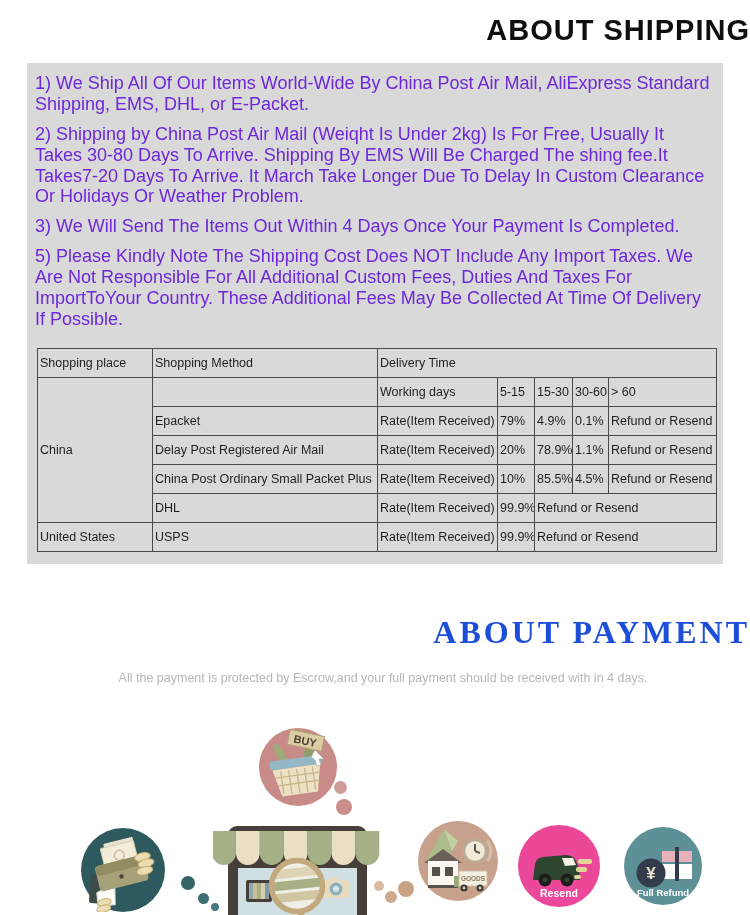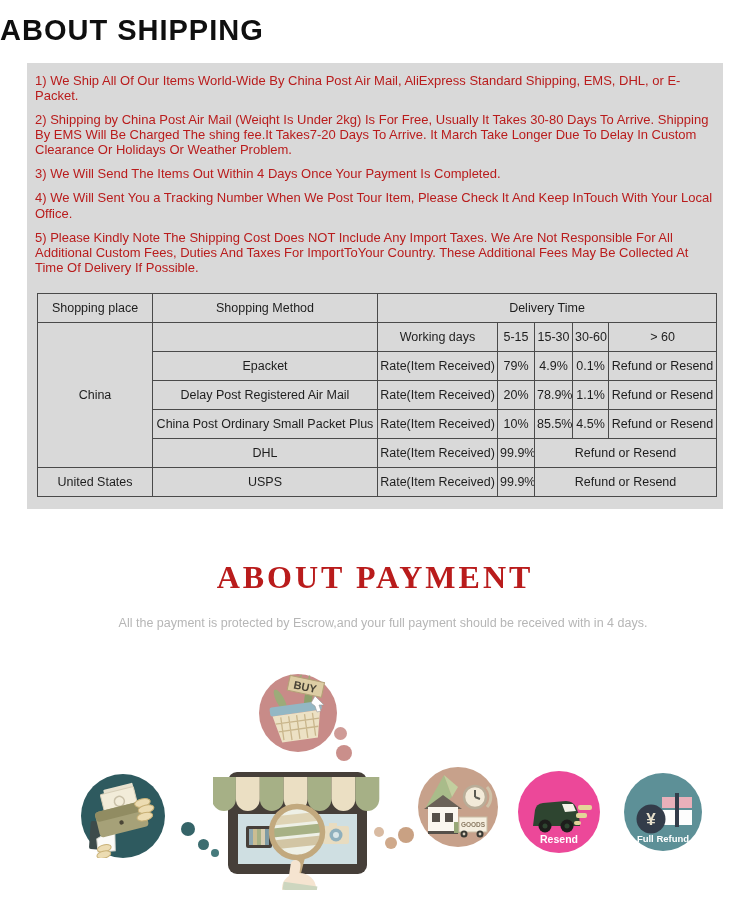--- a/index.html
+++ b/index.html
@@ -1,30 +1,30 @@
 <!DOCTYPE html>
 <html><head>
 <meta charset="utf-8">
 <style>
   * { box-sizing: border-box; }
   body { margin:0; background:#fff; font-family:"Liberation Sans", sans-serif; }
   .page { width:750px; height:915px; margin:0 auto; overflow:hidden; position:relative; background:#fff; }
 
-  .shipping-title { text-align:left; font-size:29px; font-weight:700; letter-spacing:1px;
+  .shipping-title { text-align:right; font-size:29px; font-weight:700; letter-spacing:1px;
     color:#0f0f0f; margin:14px 0 16px; font-family:"Liberation Sans", sans-serif; }
 
   .notes-box { margin:0 27px; background:#d9d9d9; padding:10px 8px 12px 8px; }
-  .notes-box p { font-size:13px; color:#b91c1c; line-height:1.16; margin:0 0 9px 0; }
+  .notes-box p { font-size:18px; color:#6d28d9; line-height:1.16; margin:0 0 9px 0; }
 
   .ship-table { border-collapse:collapse; table-layout:fixed; width:679px; margin:18px 2px 0 2px; }
-  .ship-table td { border:1px solid #4a4a4a; text-align:center; vertical-align:middle;
+  .ship-table td { border:1px solid #4a4a4a; vertical-align:middle;
     font-size:12.5px; color:#1e1e1e; padding:7px 2px; white-space:nowrap; overflow:hidden; }
 
-  .payment-title { text-align:center; font-family:"Liberation Serif", serif; font-weight:700;
-    font-size:32px; letter-spacing:3px; color:#b91c1c; margin:50px 0 16px; }
+  .payment-title { text-align:right; font-family:"Liberation Serif", serif; font-weight:700;
+    font-size:32px; letter-spacing:3px; color:#1d4ed8; margin:50px 0 16px; }
   .payment-line { text-align:center; color:#b6b6b6; font-size:12.5px; line-height:1.9; margin:0;padding-left:16px; }
 
   .illustration { position:relative; height:239px; margin-top:14px; }
   .circle { position:absolute; border-radius:50%; }
   .dot { position:absolute; border-radius:50%; }
   .circle svg, .illustration svg { display:block; }
   svg text { font-family:"Liberation Sans", sans-serif; }
 
   .c-buy    { left:259px; top:24px;  width:78px; height:78px; background:#c88b88; }
   .c-wallet { left:81px;  top:124px; width:84px; height:84px; background:#2e5a5f; }
@@ -46,21 +46,20 @@
 <body>
 
 <div class="page">
 
   <h1 class="shipping-title">ABOUT SHIPPING</h1>
 
   <div class="notes-box">
     <p>1) We Ship All Of Our Items World-Wide By China Post Air Mail, AliExpress Standard Shipping, EMS, DHL, or E-Packet.</p>
     <p>2) Shipping by China Post Air Mail (Weiqht Is Under 2kg) Is For Free, Usually It Takes 30-80 Days To Arrive. Shipping By EMS Will Be Charged The shing fee.It Takes7-20 Days To Arrive. It March Take Longer Due To Delay In Custom Clearance Or Holidays Or Weather Problem.</p>
     <p>3) We Will Send The Items Out Within 4 Days Once Your Payment Is Completed.</p>
-    <p>4) We Will Sent You a Tracking Number When We Post Tour Item, Please Check It And Keep InTouch With Your Local Office.</p>
     <p>5) Please Kindly Note The Shipping Cost Does NOT Include Any Import Taxes. We Are Not Responsible For All Additional Custom Fees, Duties And Taxes For ImportToYour Country. These Additional Fees May Be Collected At Time Of Delivery If Possible.</p>
 
     <table class="ship-table">
       <colgroup>
         <col style="width:115px">
           <col style="width:225px">
           <col style="width:120px">
         <col style="width:37px">
           <col style="width:38px">
           <col style="width:36px">

